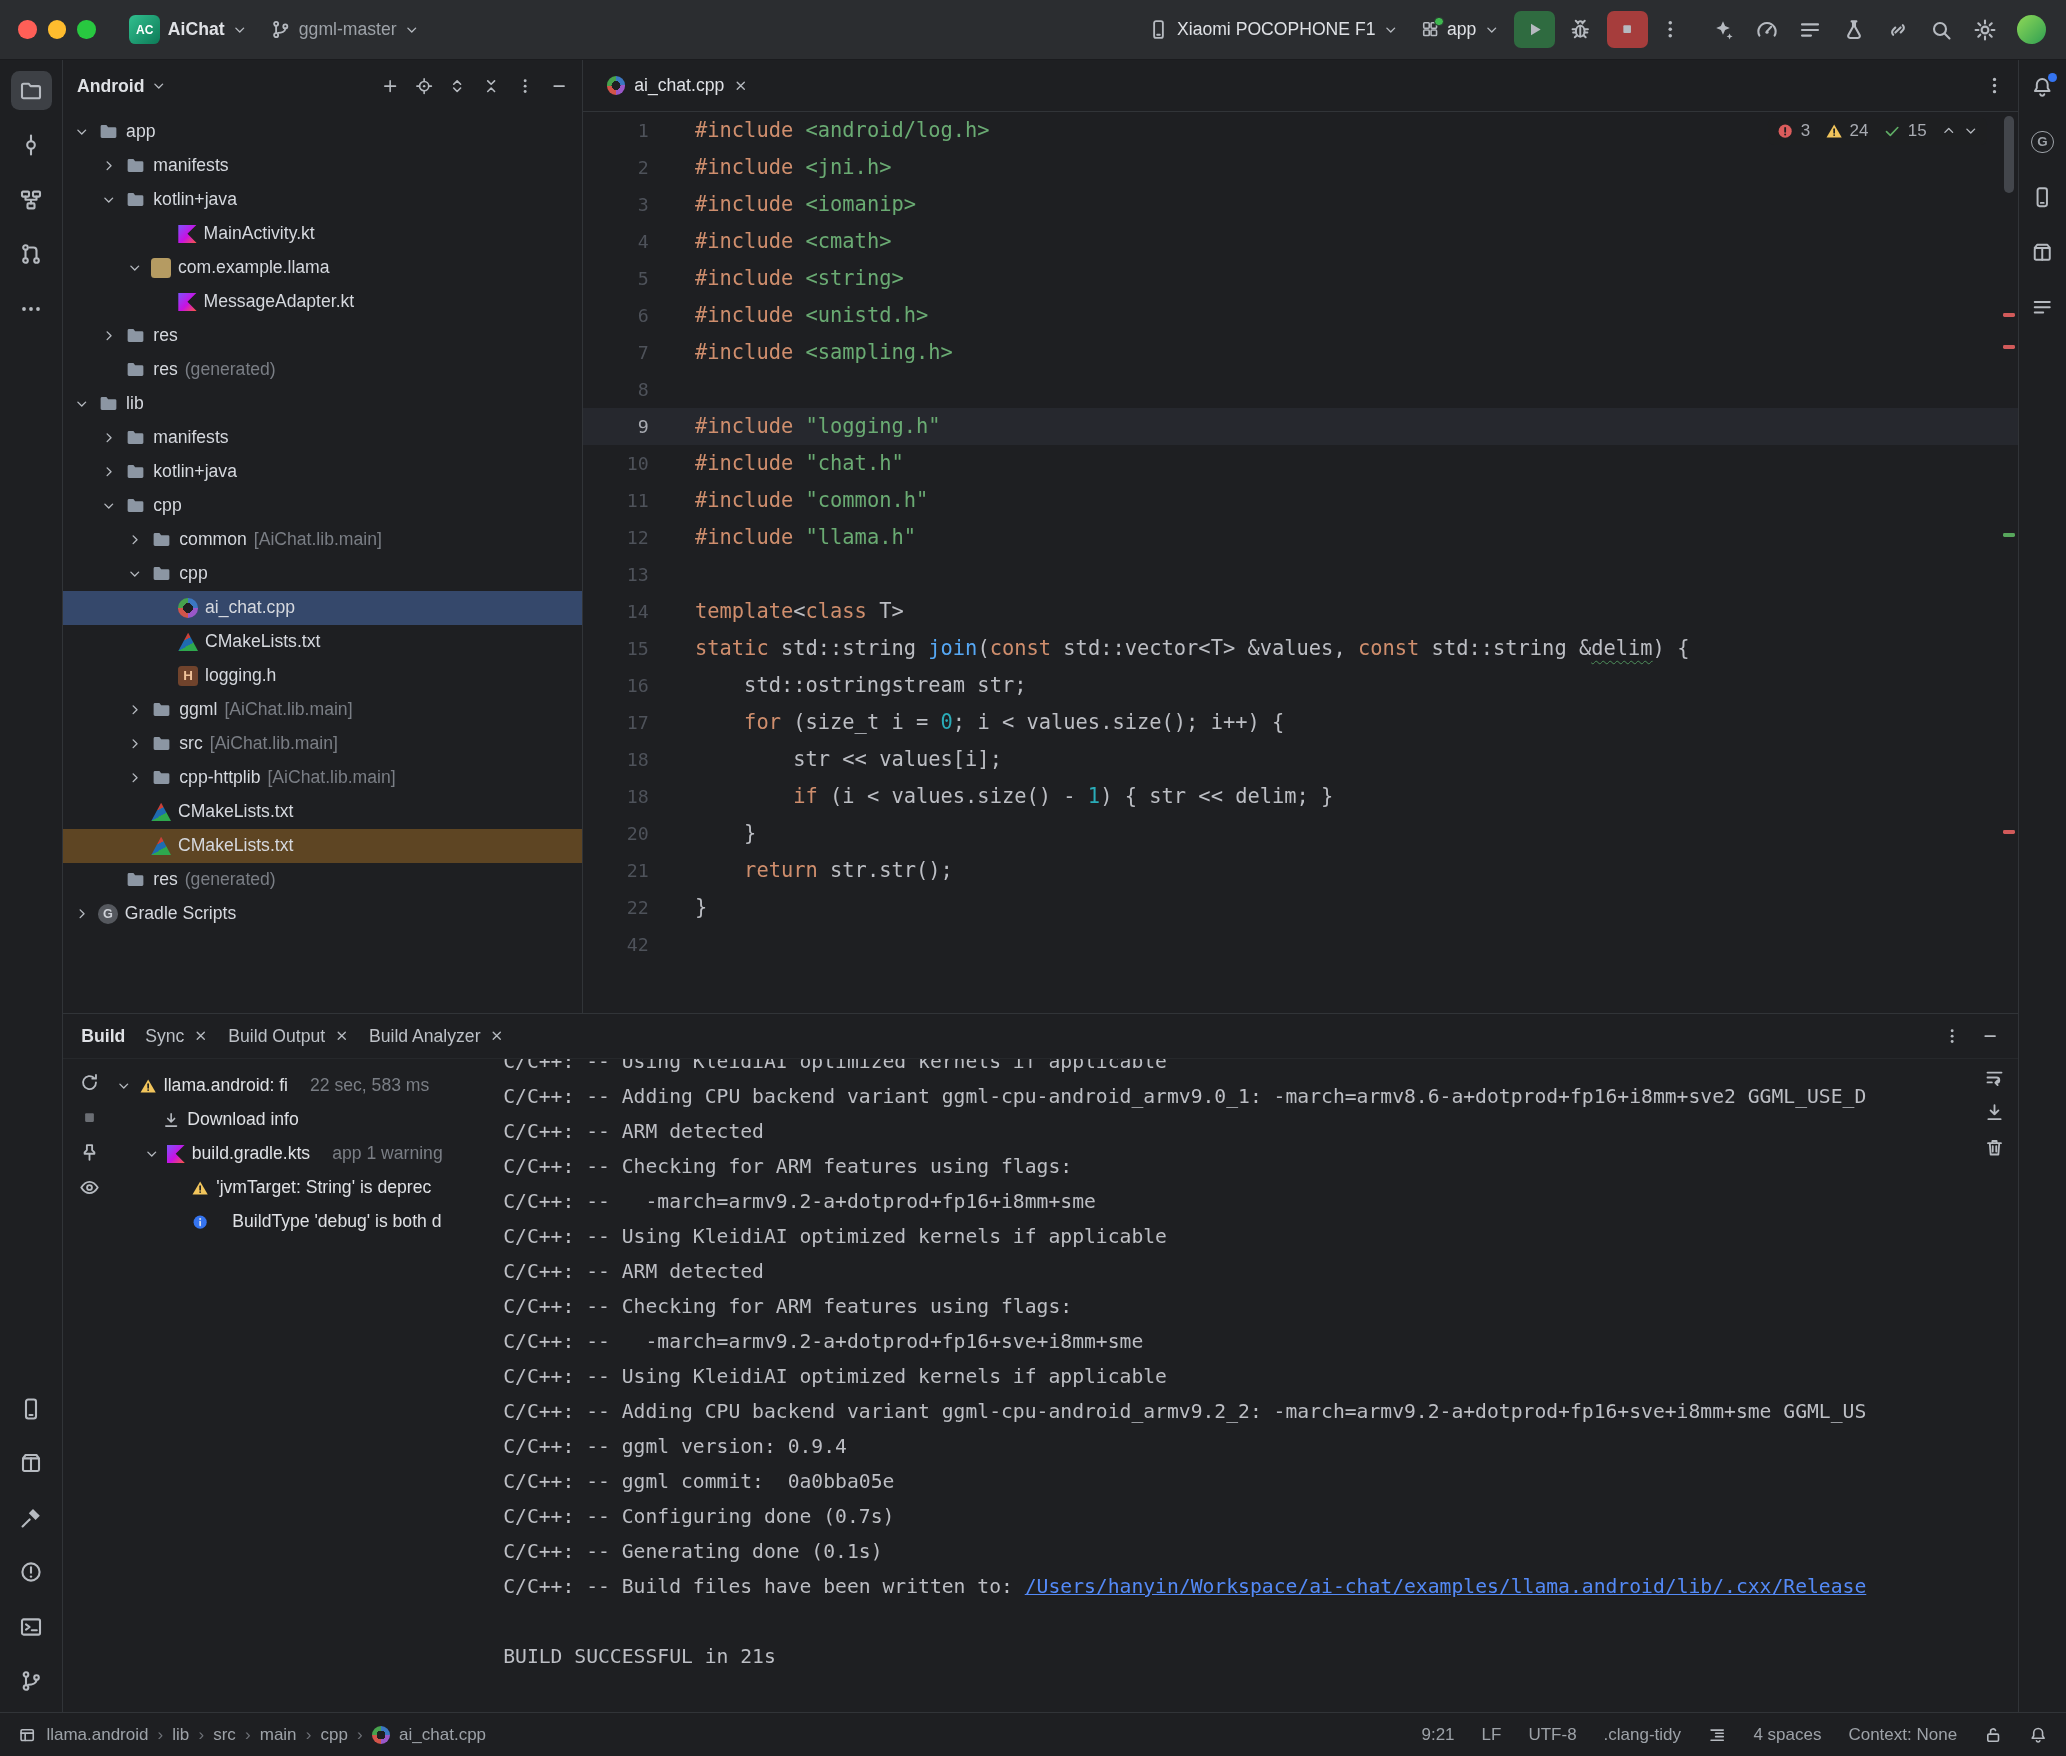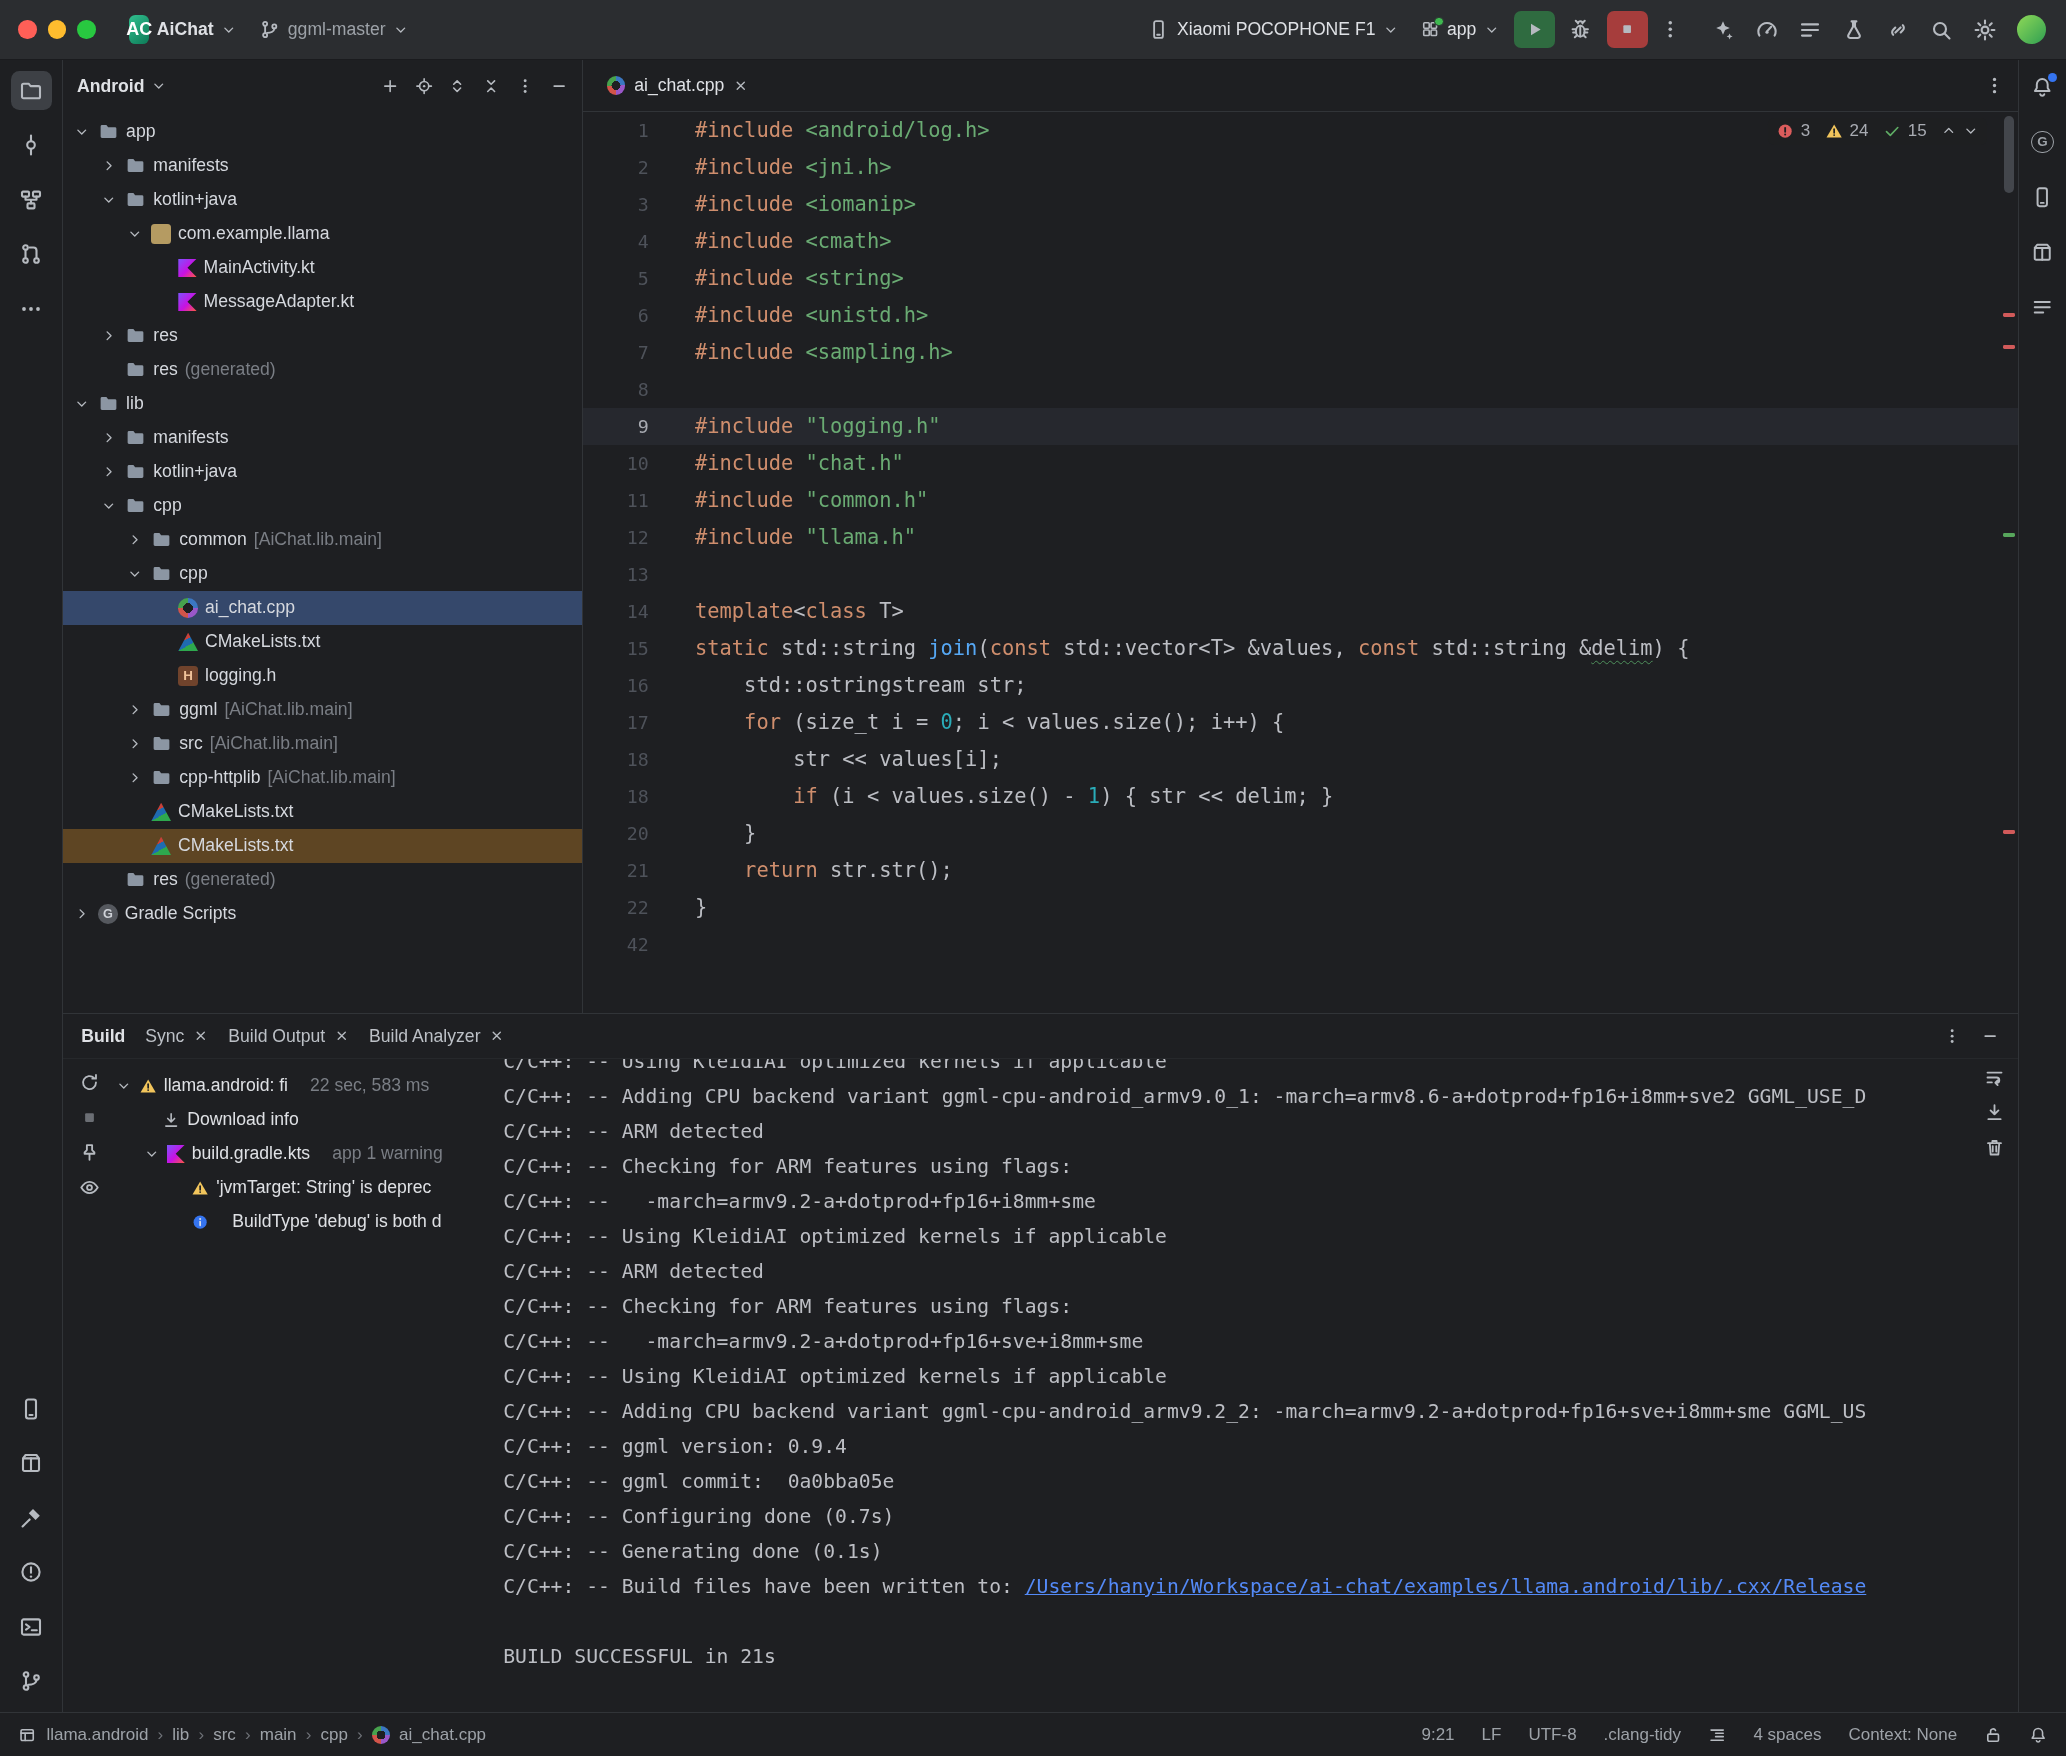--- a/index.html
+++ b/index.html
@@ -11,22 +11,22 @@
   
   .titlebar{height:60px;flex:0 0 60px;background:#2b2d30;display:flex;align-items:center;
             padding:0 15.5px;gap:2.8px;border-bottom:1.4px solid #1a1b1e}
   .traffic{display:flex;gap:11.2px;margin-right:21px;margin-left:2.8px}
   .tl{width:18.3px;height:18.3px;border-radius:50%}
   .tl.red{background:#ff5f57}.tl.yellow{background:#febc2e}.tl.green{background:#28c840}
   .tb-widget{display:flex;align-items:center;gap:7.7px;padding:5.6px 9.8px;border-radius:5.6px;white-space:nowrap}
   .tb-label{color:#dfe1e5}
   .dim{color:#9da2a8}
   .strong{font-weight:700}
-  .ac-icon{width:20px;height:29.5px;border-radius:6.3px;background:linear-gradient(135deg,#31c08f,#0d7a57);
-           color:#fff;font-weight:700;font-size:18px;display:flex;align-items:center;justify-content:center}
+  .ac-icon{width:31px;height:29.5px;border-radius:6.3px;background:linear-gradient(135deg,#31c08f,#0d7a57);
+           color:#fff;font-weight:700;font-size:12px;display:flex;align-items:center;justify-content:center}
   .tb-spacer{flex:1}
   .ic{display:inline-flex;align-items:center;justify-content:center;color:#b6bac0}
   .ic svg{width:100%;height:100%;display:block}
   .ic16{width:15.5px;height:15.5px}.ic18{width:18.3px;height:18.3px}.ic20{width:21px;height:21px}
   .ic22{width:22.5px;height:22.5px}.ic24{width:24px;height:24px}
   .appcfg{position:relative;display:inline-flex}
   .rundot{position:absolute;right:-4.2px;top:-3.5px;width:9.1px;height:9.1px;border-radius:50%;background:#3fb950;border:1.4px solid #2b2d30}
   .run-btn,.stop-btn,.icon-btn{border:none;outline:none;cursor:pointer;display:flex;align-items:center;justify-content:center;
            width:41px;height:37px;border-radius:7px;background:transparent;margin:0 1.4px}
   .run-btn{background:#2f6b40;color:#d6f5dc}
@@ -473,35 +473,35 @@
                     </svg>
                   </span>
                 </span>
                 <span class="ic tree-ic folder-c">
                   <svg viewBox="0 0 24 24" fill="none" stroke="currentColor" stroke-width="2.1" stroke-linecap="round" stroke-linejoin="round">
                     <path d="M3 6.3A1.6 1.6 0 014.6 4.7h5l2 2.4h7.8A1.6 1.6 0 0121 8.7v9a1.6 1.6 0 01-1.6 1.6H4.6A1.6 1.6 0 013 17.7z" fill="currentColor" stroke="none"></path>
                   </svg>
                 </span>
                 <span class="tree-label">kotlin+java</span>
               </div>
-              <div class="tree-row" style="padding-left: 63px;">
-                <span class="chev-slot">
-                  <span class="ic ic16 dim">
-                    <svg viewBox="0 0 24 24" fill="none" stroke="currentColor" stroke-width="2.1" stroke-linecap="round" stroke-linejoin="round">
-                      <path d="M6 9.5l6 6 6-6"></path>
-                    </svg>
-                  </span>
-                </span>
-                <span class="pkg-ic"></span>
-                <span class="tree-label">com.example.llama</span>
-              </div>
               <div class="tree-row" style="padding-left: 90px;">
                 <span class="chev-slot"></span>
                 <span class="kt-ic"></span>
                 <span class="tree-label">MainActivity.kt</span>
+              </div>
+              <div class="tree-row" style="padding-left: 63px;">
+                <span class="chev-slot">
+                  <span class="ic ic16 dim">
+                    <svg viewBox="0 0 24 24" fill="none" stroke="currentColor" stroke-width="2.1" stroke-linecap="round" stroke-linejoin="round">
+                      <path d="M6 9.5l6 6 6-6"></path>
+                    </svg>
+                  </span>
+                </span>
+                <span class="pkg-ic"></span>
+                <span class="tree-label">com.example.llama</span>
               </div>
               <div class="tree-row" style="padding-left: 90px;">
                 <span class="chev-slot"></span>
                 <span class="kt-ic"></span>
                 <span class="tree-label">MessageAdapter.kt</span>
               </div>
               <div class="tree-row" style="padding-left: 37px;">
                 <span class="chev-slot">
                   <span class="ic ic16 dim">
                     <svg viewBox="0 0 24 24" fill="none" stroke="currentColor" stroke-width="2.1" stroke-linecap="round" stroke-linejoin="round">

